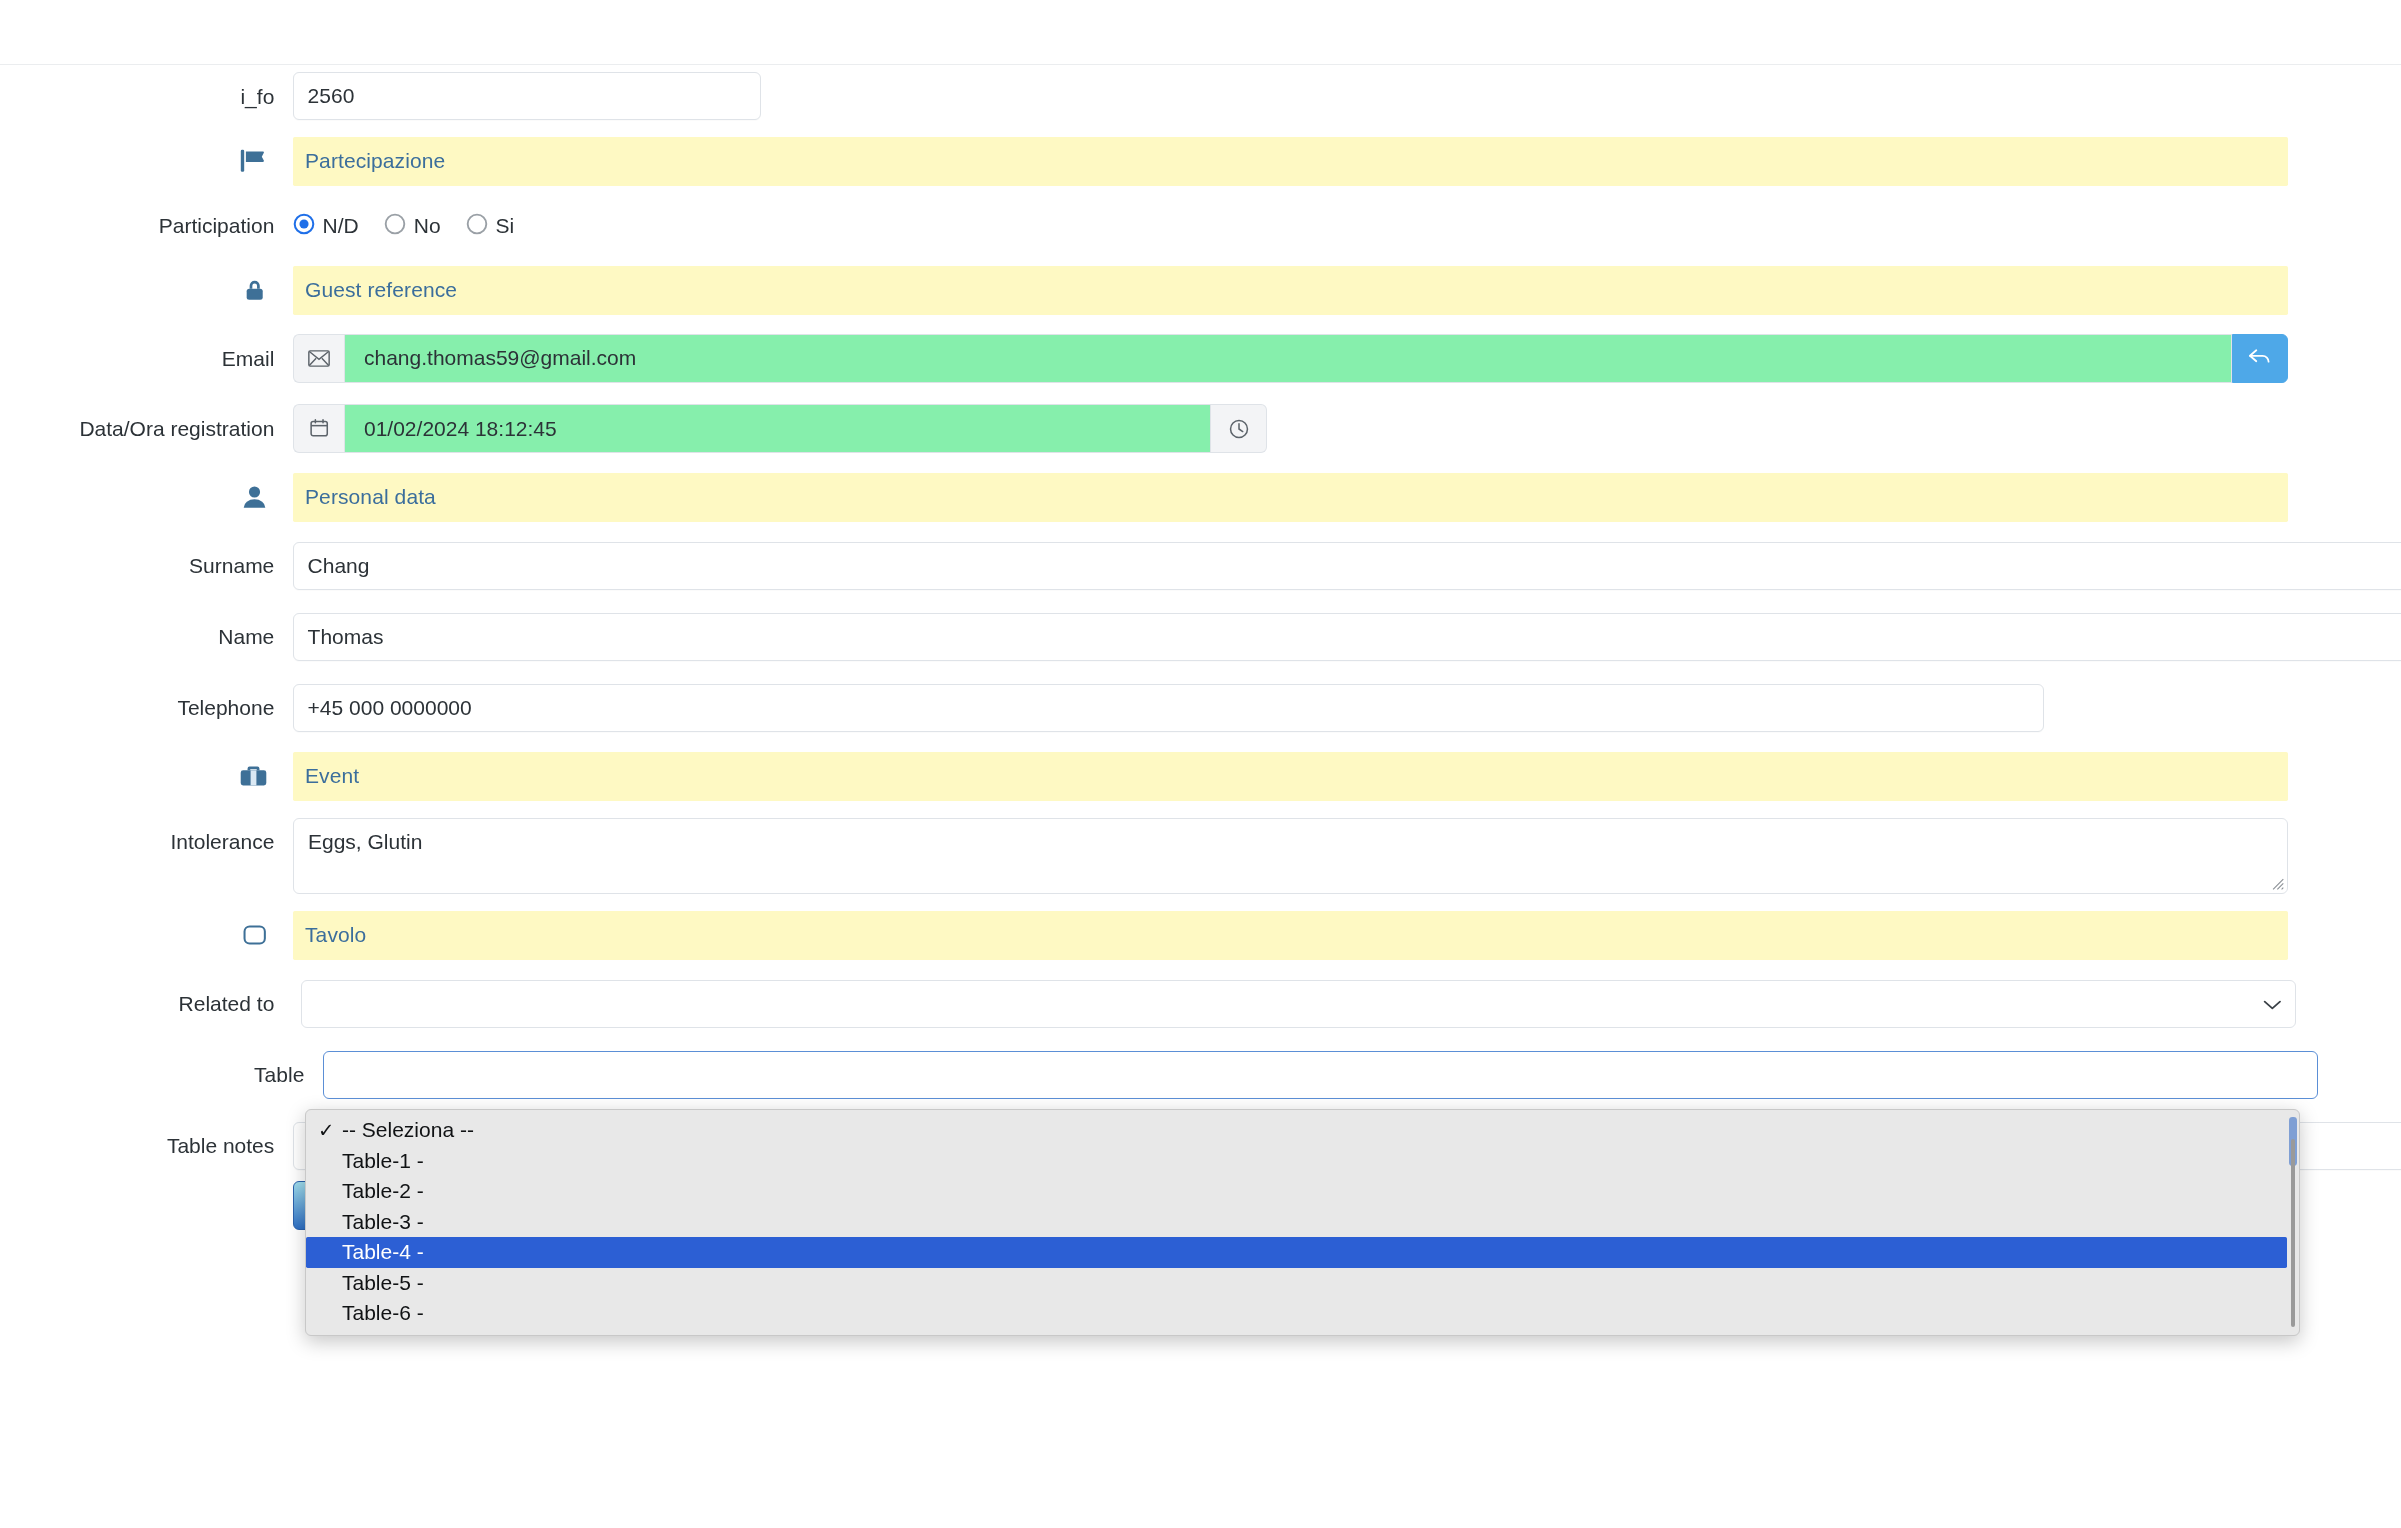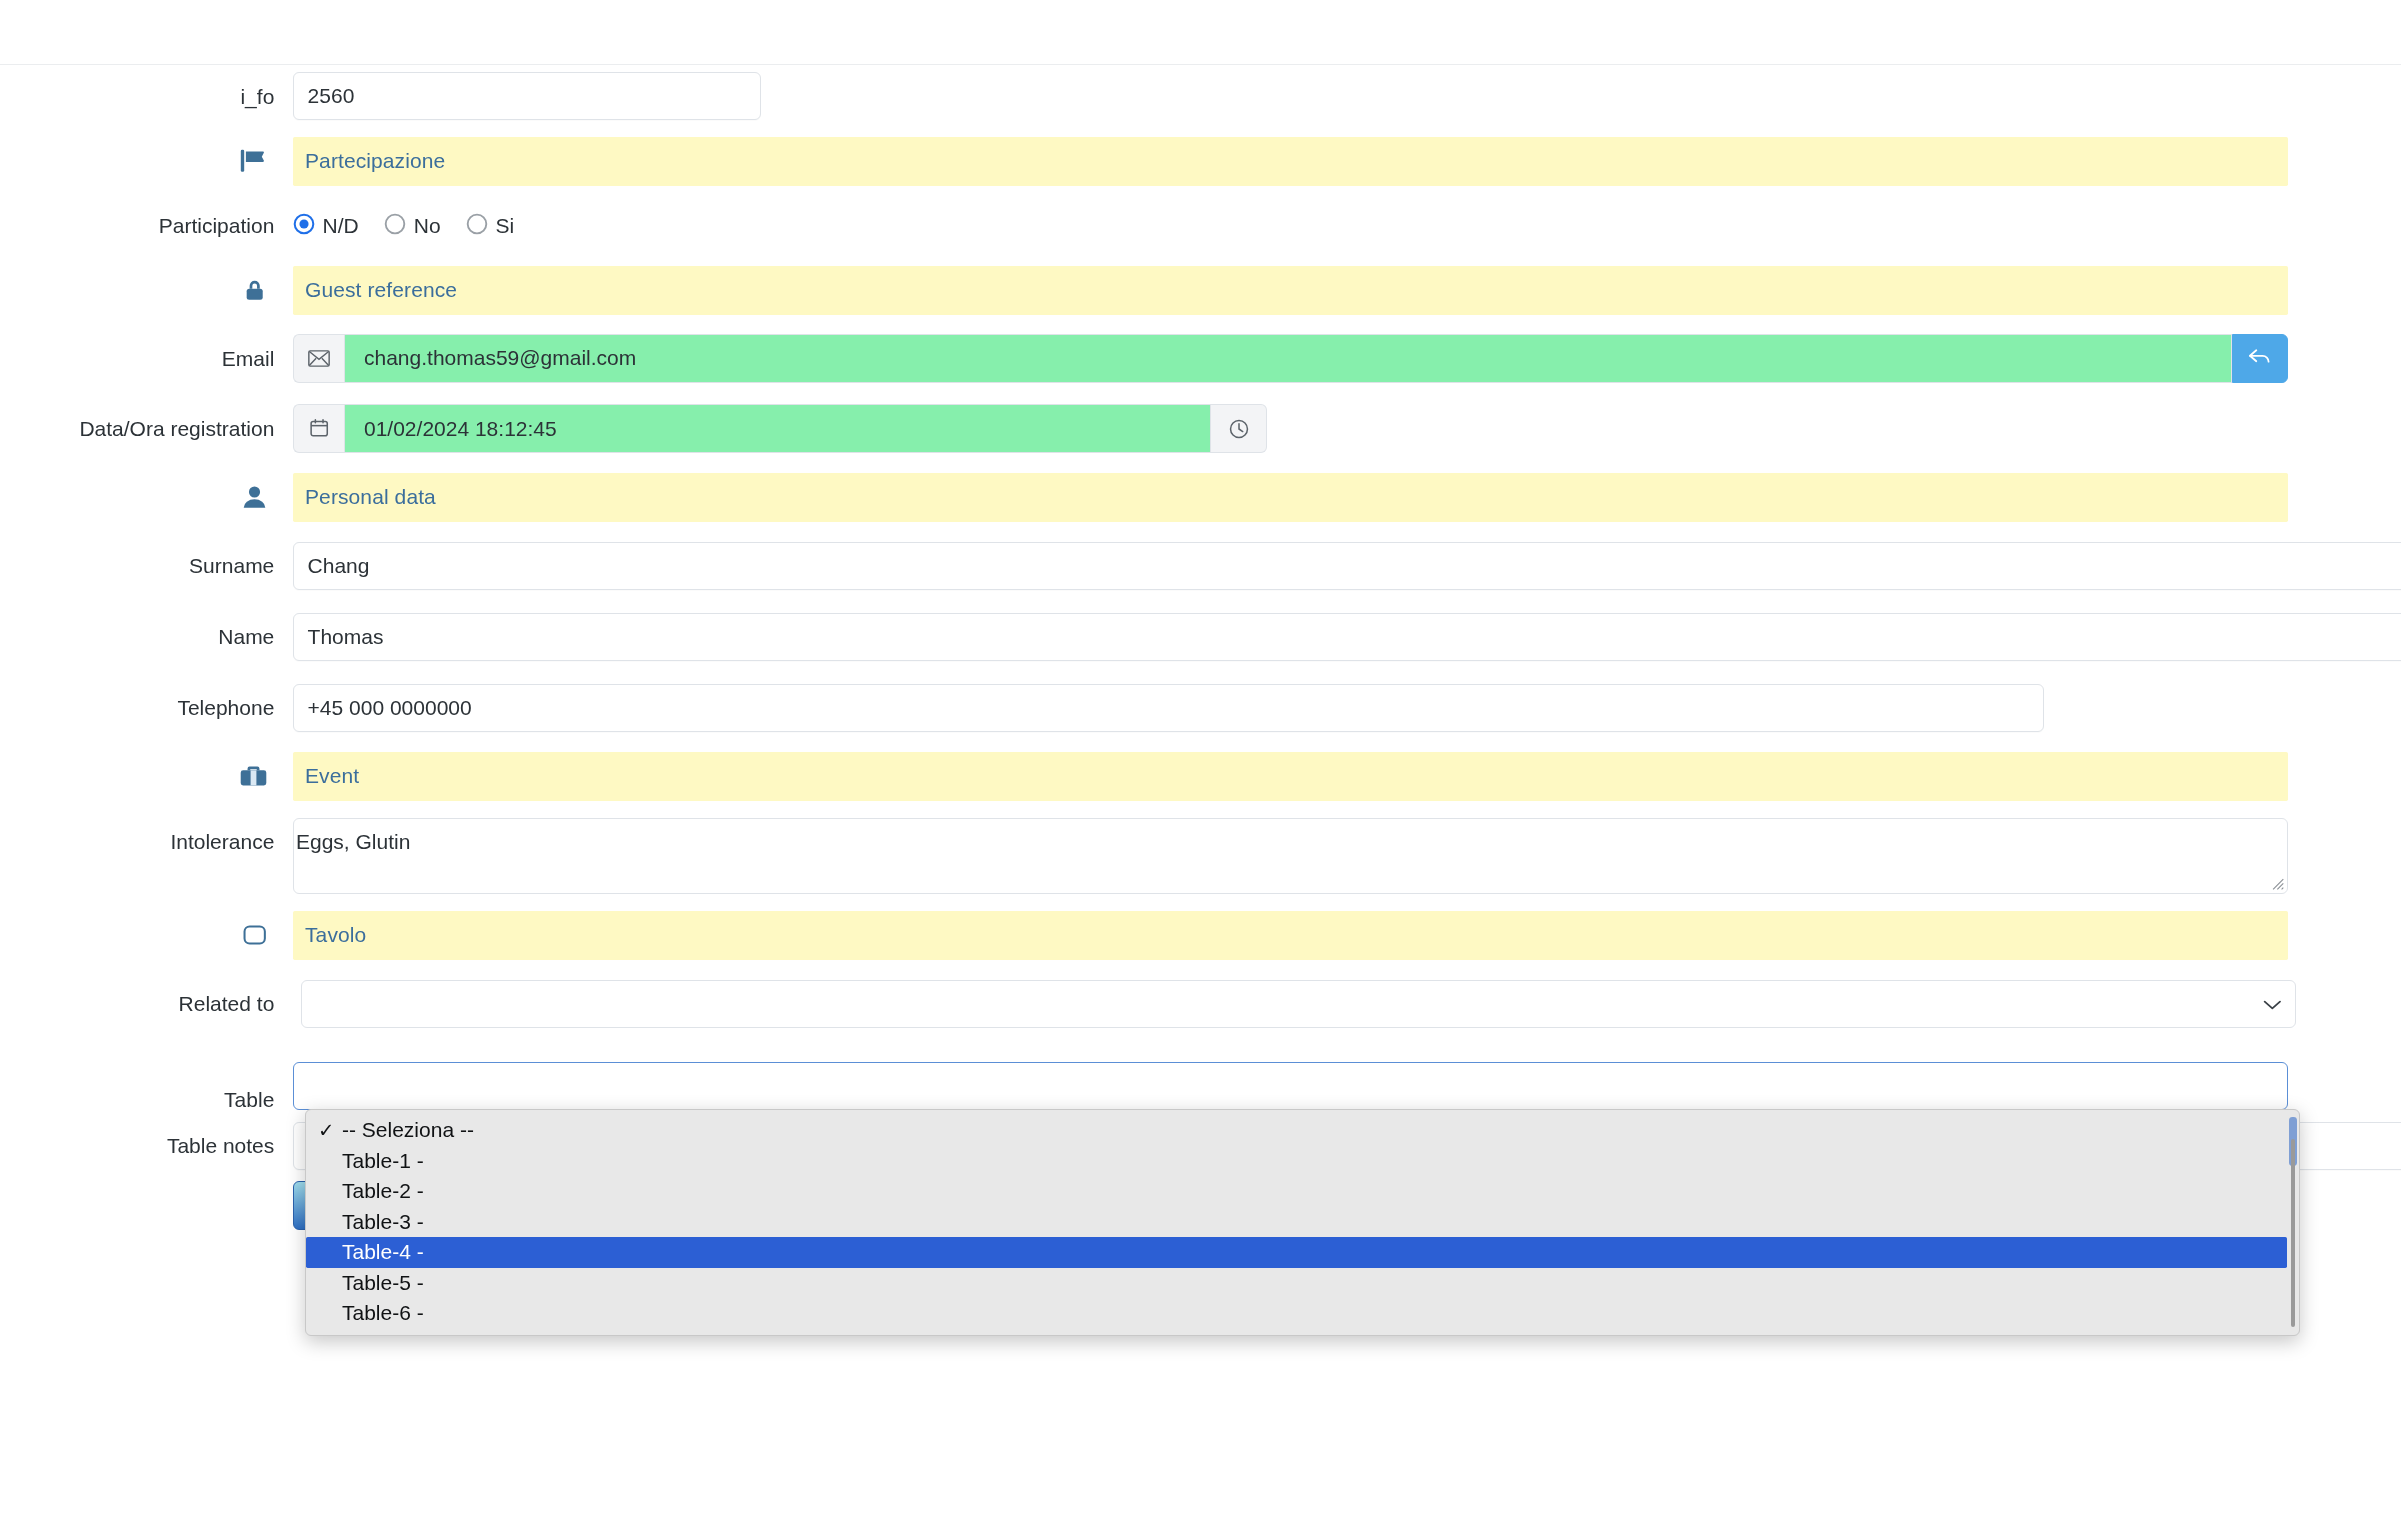--- a/index.html
+++ b/index.html
@@ -127,21 +127,21 @@
   #dt-group     { width: 974px; }
   #dt-group .ig-input { border-radius: 0; }
 
   
   .ta {
     width: 1995px;
     height: 76px;
     border: 0.8px solid #dfe3e8;
     border-radius: 6px;
     background: #fff;
-    padding: 12px 2px;
+    padding: 12px 14px;
     font-size: 21px;
     color: #2c3237;
     position: relative;
     line-height: 1;
   }
   .ta-grip {
     position: absolute;
     right: 2.5px; bottom: 2.5px;
     width: 17px; height: 17px;
   }
@@ -443,21 +443,21 @@
         <div class="sel">
           <span class="sel-chev">
             <svg width="18.7" height="12" viewBox="0 0 22 14" fill="none" stroke="#3a4046" stroke-width="2.1" stroke-linecap="round" stroke-linejoin="round">
               <path d="M2 3 L11 11 L20 3"></path>
             </svg>
           </span>
         </div>
       </div>
     </div>
 
-    <div class="row" style="height:71px;align-items:flex-end;">
+    <div class="row" style="height:71px;align-items:center;padding-left:30px;">
       <div class="row-label">Table</div>
       <div class="row-field">
         <div class="sel-focused"></div>
       </div>
     </div>
 
     <div class="row" style="height:71px;align-items:center;">
       <div class="row-label">Table notes</div>
       <div class="row-field">
         <div class="inp w-full"></div>

